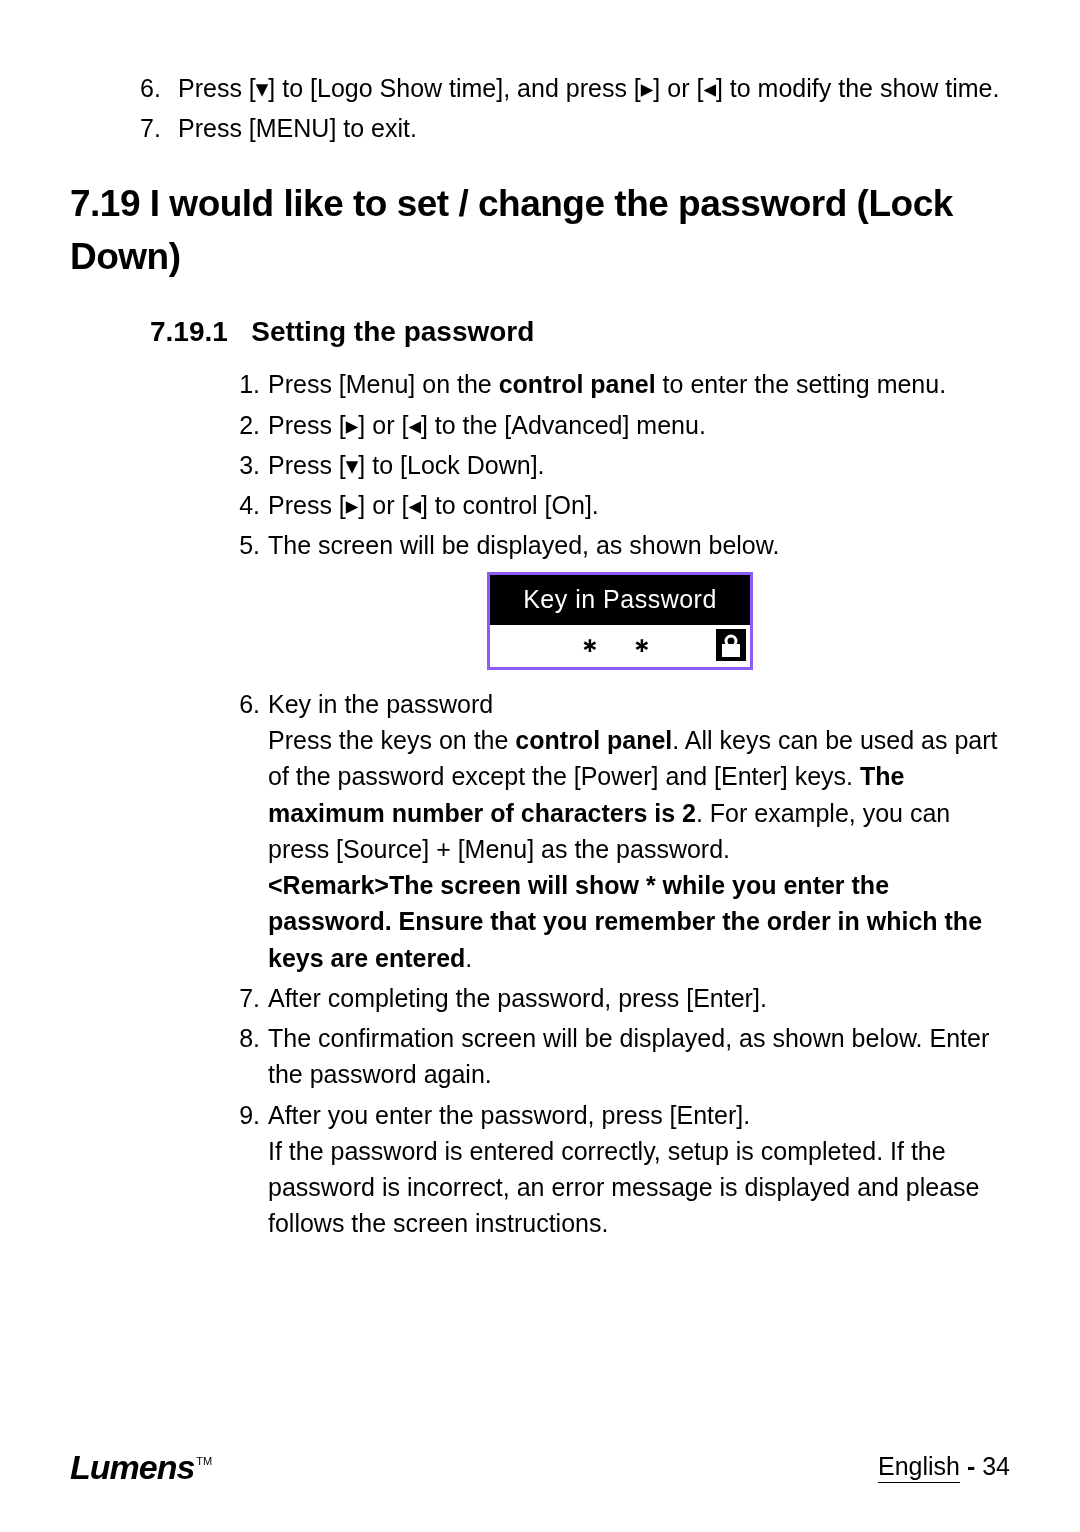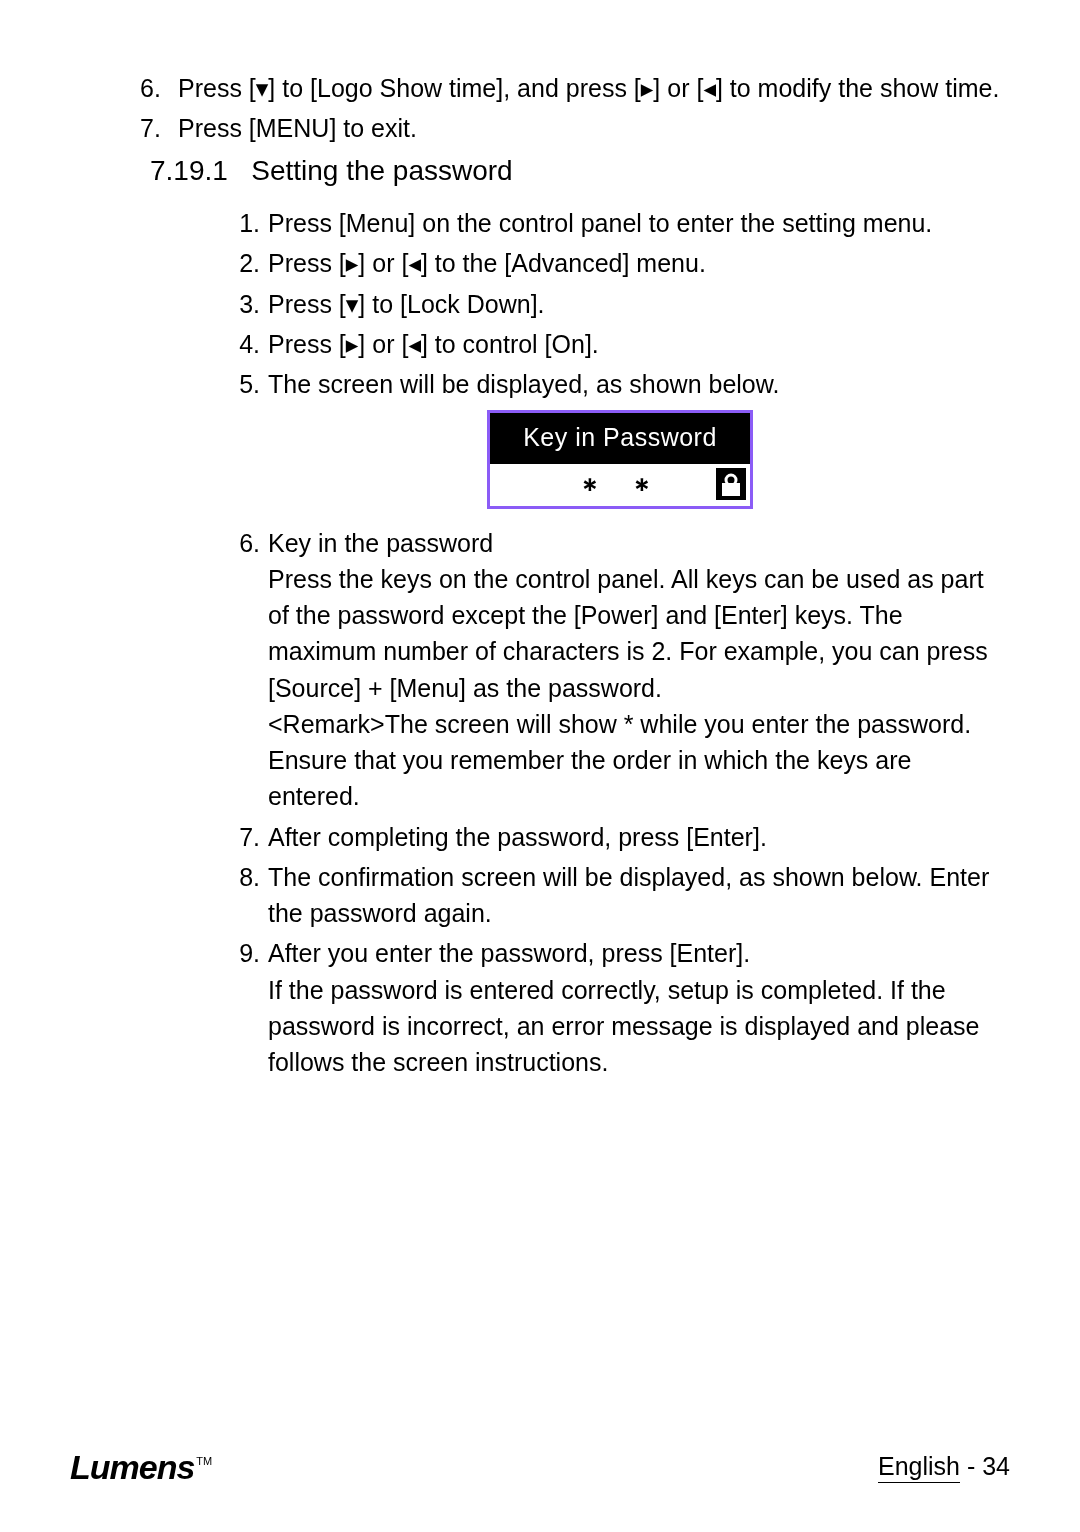--- a/index.html
+++ b/index.html
@@ -40,38 +40,38 @@
   ol.outer > li > .num { min-width: 30px; }
   ol.outer > li > .body { flex: 1; }
   h2.section-head {
     font-size: 37px;
     font-weight: bold;
     margin: 30px 0 28px -70px; 
     letter-spacing: -0.5px;
   }
   h3.subsection-head {
     font-size: 28px;
-    font-weight: normal;
+    font-weight: bold;
     margin: 0 0 14px 0;
   }
   .subsection-indent {
     padding-left: 80px;
   }
   ol.inner {
     list-style: none;
   }
   ol.inner > li {
     display: flex;
     flex-direction: row;
     gap: 8px;
     margin-bottom: 4px;
   }
   ol.inner > li > .num { min-width: 30px; text-align: right; }
   ol.inner > li > .body { flex: 1; }
-  b, strong { font-weight: normal; }
+  b, strong { font-weight: bold; }
   .figure-wrap {
     display: flex;
     justify-content: center;
     margin: 8px 0 16px 0;
   }
   .pw-box {
     border: 3px solid #8b5cf6;
     width: 260px;
     font-size: 25px;
   }
@@ -151,20 +151,24 @@
         <span class="body">
           <span>Press [</span><span>▾</span><span>] to [Logo Show time], and press [</span><span>▸</span><span>] or [</span><span>◂</span><span>] to modify the show time.</span>
         </span>
       </li>
       <li>
         <span class="num">7.</span>
         <span class="body">Press [MENU] to exit.</span>
       </li>
     </ol>
 
+    <h2 class="section-head">
+      <span>7.19</span>
+      <span>I would like to set / change the password (Lock Down)</span>
+    </h2>
 
     <div style="margin-left:10px;">
       <h3 class="subsection-head">
         <span>7.19.1</span>
         <span>&nbsp;</span>
         <span>Setting the password</span>
       </h3>
 
       <div class="subsection-indent">
         <ol class="inner">

